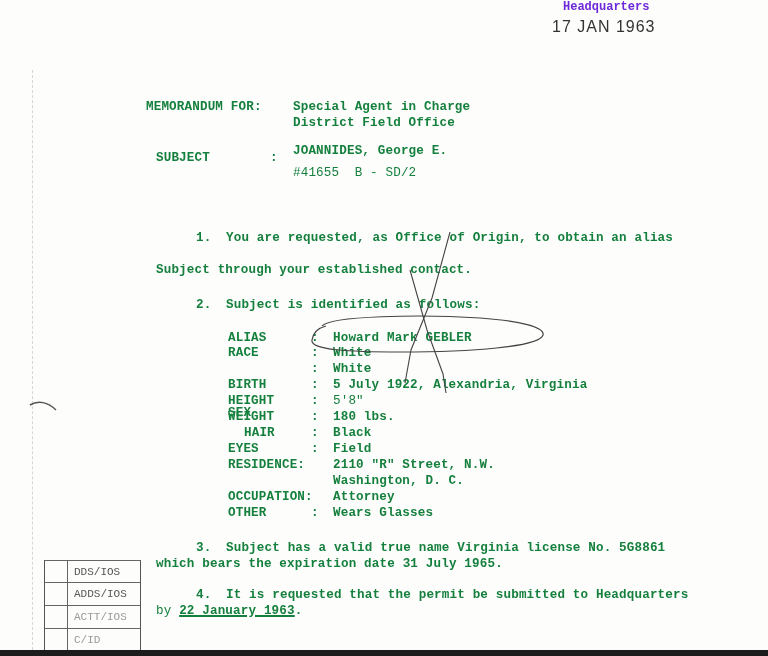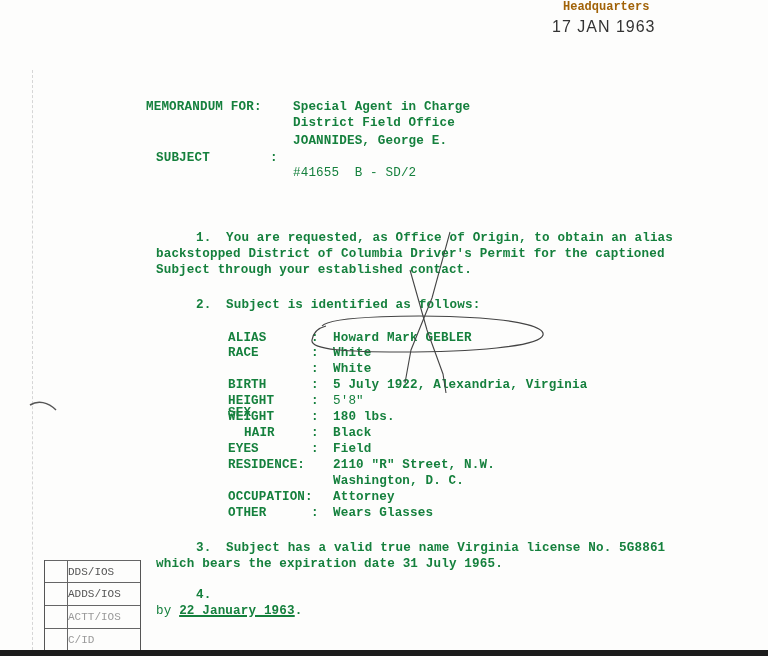--- a/index.html
+++ b/index.html
@@ -5,52 +5,51 @@
   html, body { margin: 0; padding: 0; }
   body {
     width: 768px; height: 656px; overflow: hidden; position: relative;
     background: #ffffff;
     font-family: "Liberation Mono", "DejaVu Sans Mono", monospace;
     color: #2a2a2a;
   }
   .page { position: absolute; left: 0; top: 0; width: 768px; height: 650px; background: #fdfdfc; }
   .bottom-bar { position: absolute; left: 0; top: 650px; width: 768px; height: 6px; background: #1c1c1c; }
   .t { position: absolute; white-space: pre; font-size: 12.6px; line-height: 15px; font-weight: bold; letter-spacing: 0.15px; color: #15803d; }
-  .hq { position: absolute; left: 563px; top: 0px; font-size: 12px; font-weight: bold; color: #a16207; white-space: pre; }
+  .hq { position: absolute; left: 563px; top: 0px; font-size: 12px; font-weight: bold; color: #6d28d9; white-space: pre; }
   .date { position: absolute; left: 552px; top: 18px; font-family: "Liberation Sans", sans-serif; font-size: 16px; color: #333; letter-spacing: 1px; white-space: pre; }
   .light { font-weight: normal; }
   .ul { text-decoration: underline; text-decoration-thickness: 1.5px; }
   .margin-dots { position: absolute; left: 32px; top: 70px; width: 0; height: 580px; border-left: 1px dashed #d6d6d6; }
   .route-box { position: absolute; left: 44px; top: 560px; width: 95px; height: 92px; border-left: 1.5px solid #555; border-right: 1.5px solid #555; }
   .route-row { position: absolute; left: 0; width: 95px; height: 22px; border-top: 1.5px solid #666; }
-  .route-row .cell { position: absolute; left: 22px; top: 0; height: 22px; border-left: 1.5px solid #666; font-size: 11px; line-height: 22px; color: #555; white-space: pre; }
+  .route-row .cell { position: absolute; left: 22px; top: 0; height: 22px; border-left: 1.5px solid #666; padding-left: 6px; font-size: 11px; line-height: 22px; color: #555; white-space: pre; }
   svg.marks { position: absolute; left: 0; top: 0; }
 </style>
 </head>
 <body>
 
 <div class="page">
 
   <div class="hq">Headquarters</div>
   <div class="date">17 JAN 1963</div>
 
   <div class="margin-dots"></div>
 
   <div class="t" style="left:146px; top:100px;">MEMORANDUM FOR:</div>
   <div class="t" style="left:293px; top:100px;">Special Agent in Charge</div>
   <div class="t" style="left:293px; top:116px;">District Field Office</div>
 
   <div class="t" style="left:156px; top:151px;">SUBJECT</div>
   <div class="t" style="left:270px; top:151px;">:</div>
-  <div class="t" style="left:293px; top:134px;">JOANNIDES, George E.</div>
+  <div class="t" style="left:293px; top:144px;">JOANNIDES, George E.</div>
   <div class="t light" style="left:293px; top:166px;">#41655  B - SD/2</div>
 
   <div class="t" style="left:196px; top:231px;">1.</div>
   <div class="t" style="left:226px; top:231px;">You are requested, as Office of Origin, to obtain an alias</div>
-  <div class="t" style="left:156px; top:247px;">backstopped District of Columbia Driver's Permit for the captioned</div>
   <div class="t" style="left:156px; top:263px;">Subject through your established contact.</div>
 
   <div class="t" style="left:196px; top:298px;">2.</div>
   <div class="t" style="left:226px; top:298px;">Subject is identified as follows:</div>
 
   <div>
     <div class="t" style="left:228px; top:331px;">ALIAS</div>
     <div class="t" style="left:311px; top:331px;">:</div>
     <div class="t" style="left:333px; top:331px;">Howard Mark GEBLER</div>
 
@@ -92,20 +91,21 @@
     <div class="t" style="left:228px; top:506px;">OTHER</div>
     <div class="t" style="left:311px; top:506px;">:</div>
     <div class="t" style="left:333px; top:506px;">Wears Glasses</div>
   </div>
 
   <div class="t" style="left:196px; top:541px;">3.</div>
   <div class="t" style="left:226px; top:541px;">Subject has a valid true name Virginia license No. 5G8861</div>
   <div class="t" style="left:156px; top:557px;">which bears the expiration date 31 July 1965.</div>
 
   <div class="t" style="left:196px; top:588px;">4.</div>
+  <div class="t" style="left:226px; top:588px;">It is requested that the permit be submitted to Headquarters</div>
   <div class="t" style="left:156px; top:604px;"><span class="light">by </span><span class="ul">22 January 1963</span><span>.</span></div>
 
   <div class="route-box">
     <div class="route-row" style="top:0px;">
         <div class="cell">DDS/IOS</div>
       </div>
     <div class="route-row" style="top:22px;">
         <div class="cell">ADDS/IOS</div>
       </div>
     <div class="route-row" style="top:45px;">

